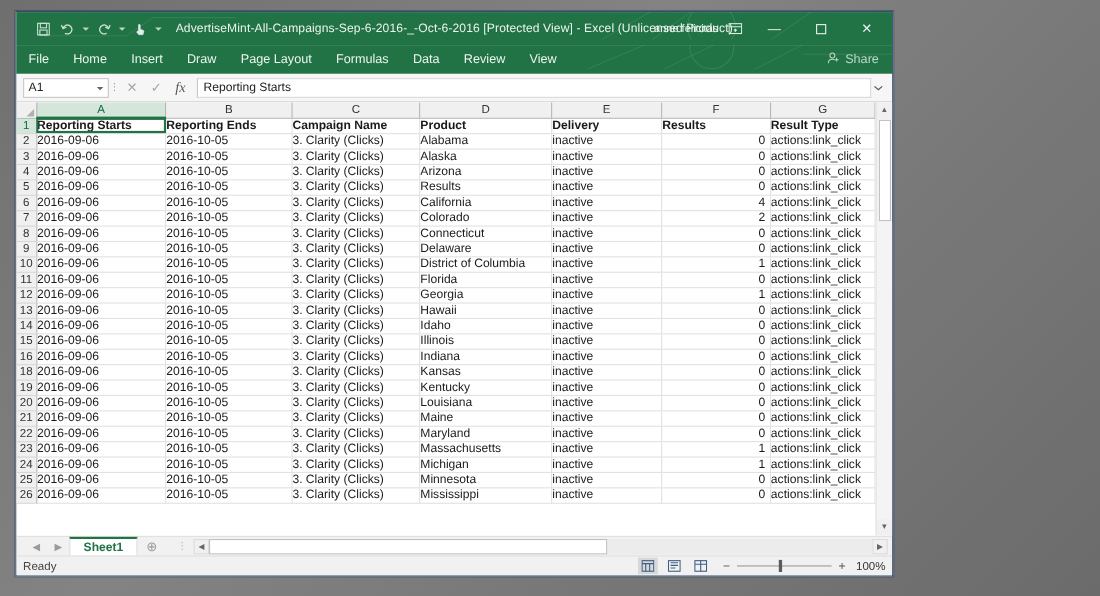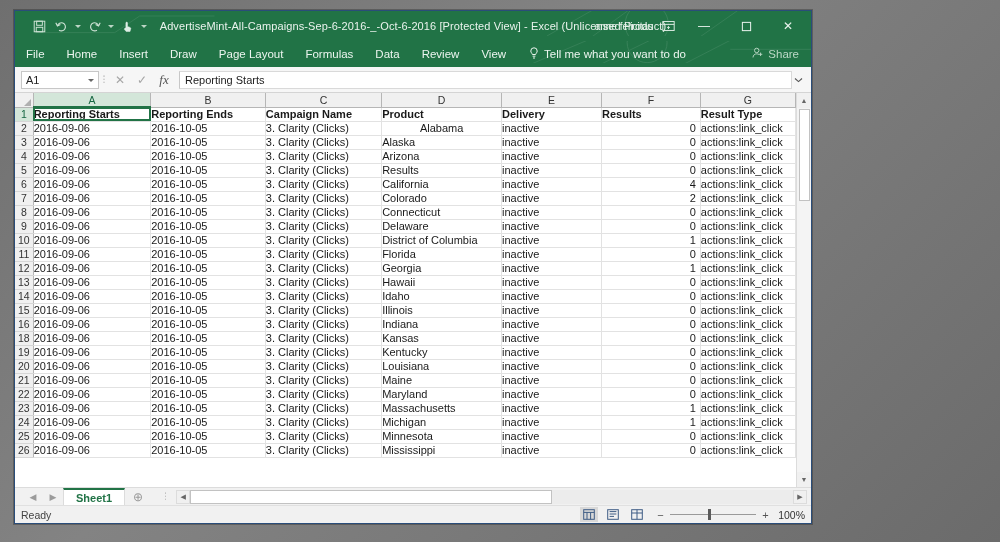--- a/index.html
+++ b/index.html
@@ -255,29 +255,20 @@
     </svg>
     <div class="rtab">File</div>
     <div class="rtab">Home</div>
     <div class="rtab">Insert</div>
     <div class="rtab">Draw</div>
     <div class="rtab">Page Layout</div>
     <div class="rtab">Formulas</div>
     <div class="rtab">Data</div>
     <div class="rtab">Review</div>
     <div class="rtab">View</div>
-    <div class="tellme">
-      <span>
-        <svg width="10" height="13" viewBox="0 0 10 13" fill="none" stroke="#ecf5ef" stroke-width="1">
-          <path d="M5 .8 a3.2 3.2 0 0 1 3.2 3.2 c0 1.6-1.3 2.3-1.6 3.5 H3.4 C3.1 6.3 1.8 5.6 1.8 4 A3.2 3.2 0 0 1 5 .8z"></path>
-          <path d="M3.6 9.2 h2.8 M4 11 h2"></path>
-        </svg>
-      </span>
-      <span>Tell me what you want to do</span>
-    </div>
     <div class="share-btn">
       <span>
         <svg width="12" height="12" viewBox="0 0 14 14" fill="none" stroke="#bcd8c6" stroke-width="1.1">
           <circle cx="5.5" cy="4" r="2.6"></circle>
             <path d="M1.2 12.2 c0-2.6 1.9-4.2 4.3-4.2 1 0 1.9.3 2.6.7"></path>
           <path d="M10 6.5 v4 M8 8.5 h4"></path>
         </svg>
       </span>
       <span>Share</span>
     </div>
@@ -326,21 +317,21 @@
               <td class="cell hdr" style="width: 135px;">Product</td>
               <td class="cell hdr" style="width: 136px;">Delivery</td>
               <td class="cell hdr" style="width: 136px;">Results</td>
               <td class="cell hdr" style="width: 103px;">Result Type</td>
             </tr>
             <tr>
               <td class="rowhead">2</td>
               <td class="cell" style="width: 137px;">2016-09-06</td>
               <td class="cell" style="width: 135px;">2016-10-05</td>
               <td class="cell" style="width: 135px;">3. Clarity (Clicks)</td>
-              <td class="cell" style="width: 135px; text-align: center;">Alabama</td>
+              <td class="cell" style="width: 135px;">Alabama</td>
               <td class="cell" style="width: 136px;">inactive</td>
               <td class="cell num" style="width: 136px;">0</td>
               <td class="cell" style="width: 103px;">actions:link_click</td>
             </tr>
             <tr>
               <td class="rowhead">3</td>
               <td class="cell" style="width: 137px;">2016-09-06</td>
               <td class="cell" style="width: 135px;">2016-10-05</td>
               <td class="cell" style="width: 135px;">3. Clarity (Clicks)</td>
               <td class="cell" style="width: 135px;">Alaska</td>

